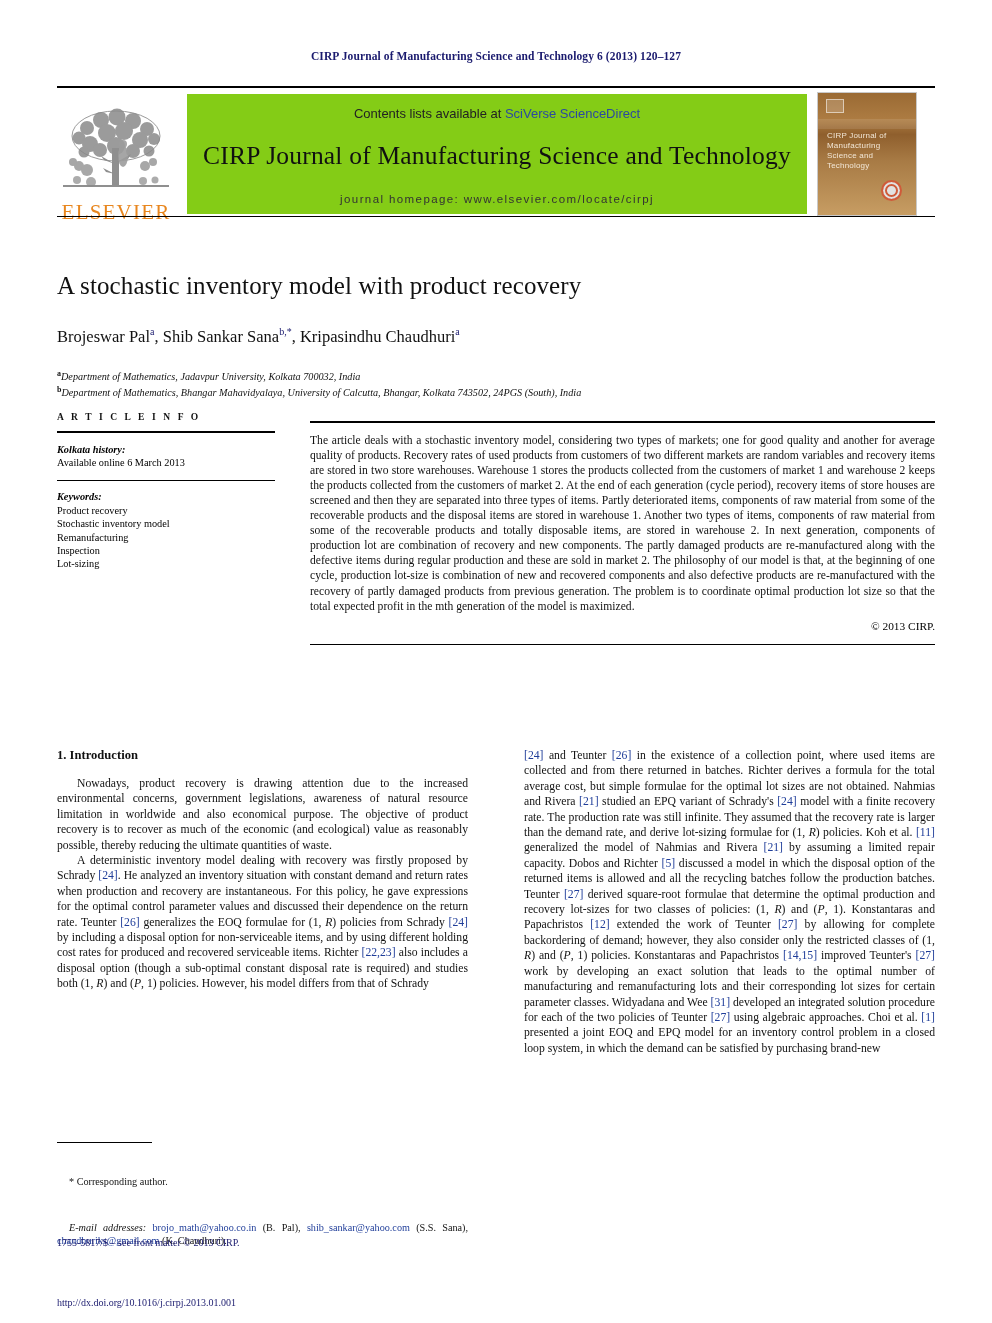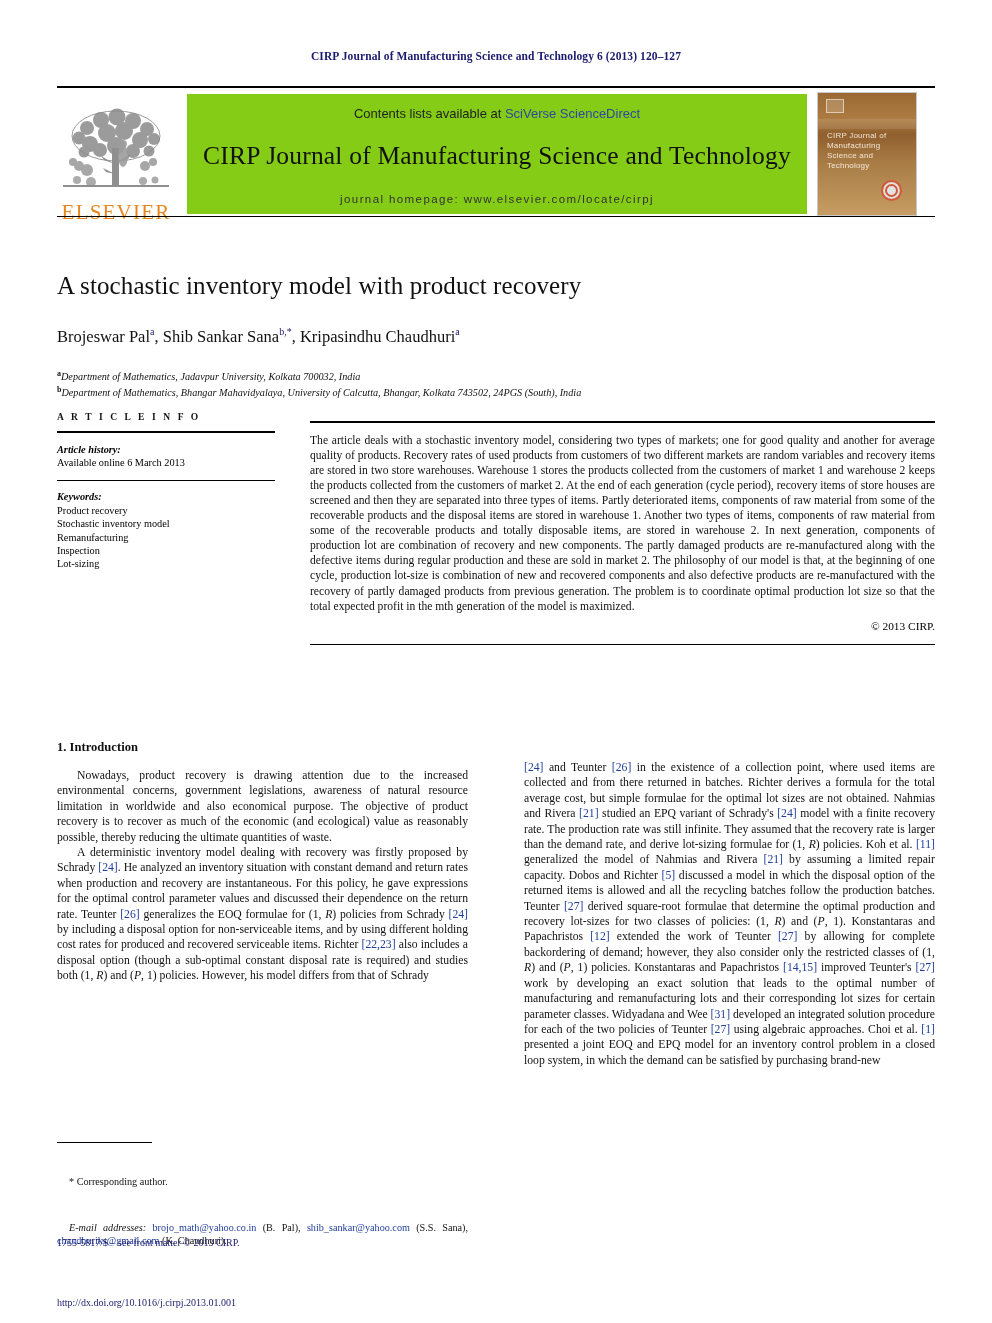--- a/index.html
+++ b/index.html
@@ -205,40 +205,40 @@
   .abstract-rule { height: 1.6px; background:#000; margin-top: 12px; }
 
   
   .body-cols {
     position: absolute;
     top: 740px;
     left: 57px;
     width: 878px;
     height: 520px;
   }
-  .bcol { position: absolute; top: 0; width: 411px; }
+  .bcol { position: absolute; top: 8px; width: 411px; }
   .bcol-left { left: 0; }
   .bcol-right { left: 467px; }
   .h1 {
     font-family: "Liberation Serif", serif;
     font-size: 12.6px;
     font-weight: bold;
     margin: 0 0 13px 0;
     color: #111;
   }
   .para {
     font-size: 11.7px;
     line-height: 15.4px;
     text-align: justify;
     text-indent: 20px;
     margin: 0 0 0 0;
     color: #111;
   }
   .para + .para { margin-top: 0; }
-  .para.noindent { text-indent: 0; margin-top: 20px; }
+  .para.noindent { text-indent: 0; }
   .ref { color: #1f3d99; }
 
   
   .footnote {
     position: absolute;
     left: 57px;
     top: 1142px;
     width: 411px;
   }
   .fn-rule { width: 95px; height: 1px; background:#000; margin-bottom: 6px; }
@@ -353,21 +353,21 @@
       </div>
     </div>
   </div>
 
   <div class="info-abstract">
     <div class="ia-grid">
       <div class="col-info">
         <div class="section-head">A R T I C L E   I N F O</div>
         <div class="hr-thick"></div>
         <div class="info-group">
-          <div class="info-label">Article history:</div>
+          <div class="info-label">Kolkata history:</div>
           <div>Available online 6 March 2013</div>
         </div>
         <div class="info-sep"></div>
         <div class="kw-list">
           <div class="info-label">Keywords:</div>
           <div>Product recovery</div>
           <div>Stochastic inventory model</div>
           <div>Remanufacturing</div>
           <div>Inspection</div>
           <div>Lot-sizing</div>

